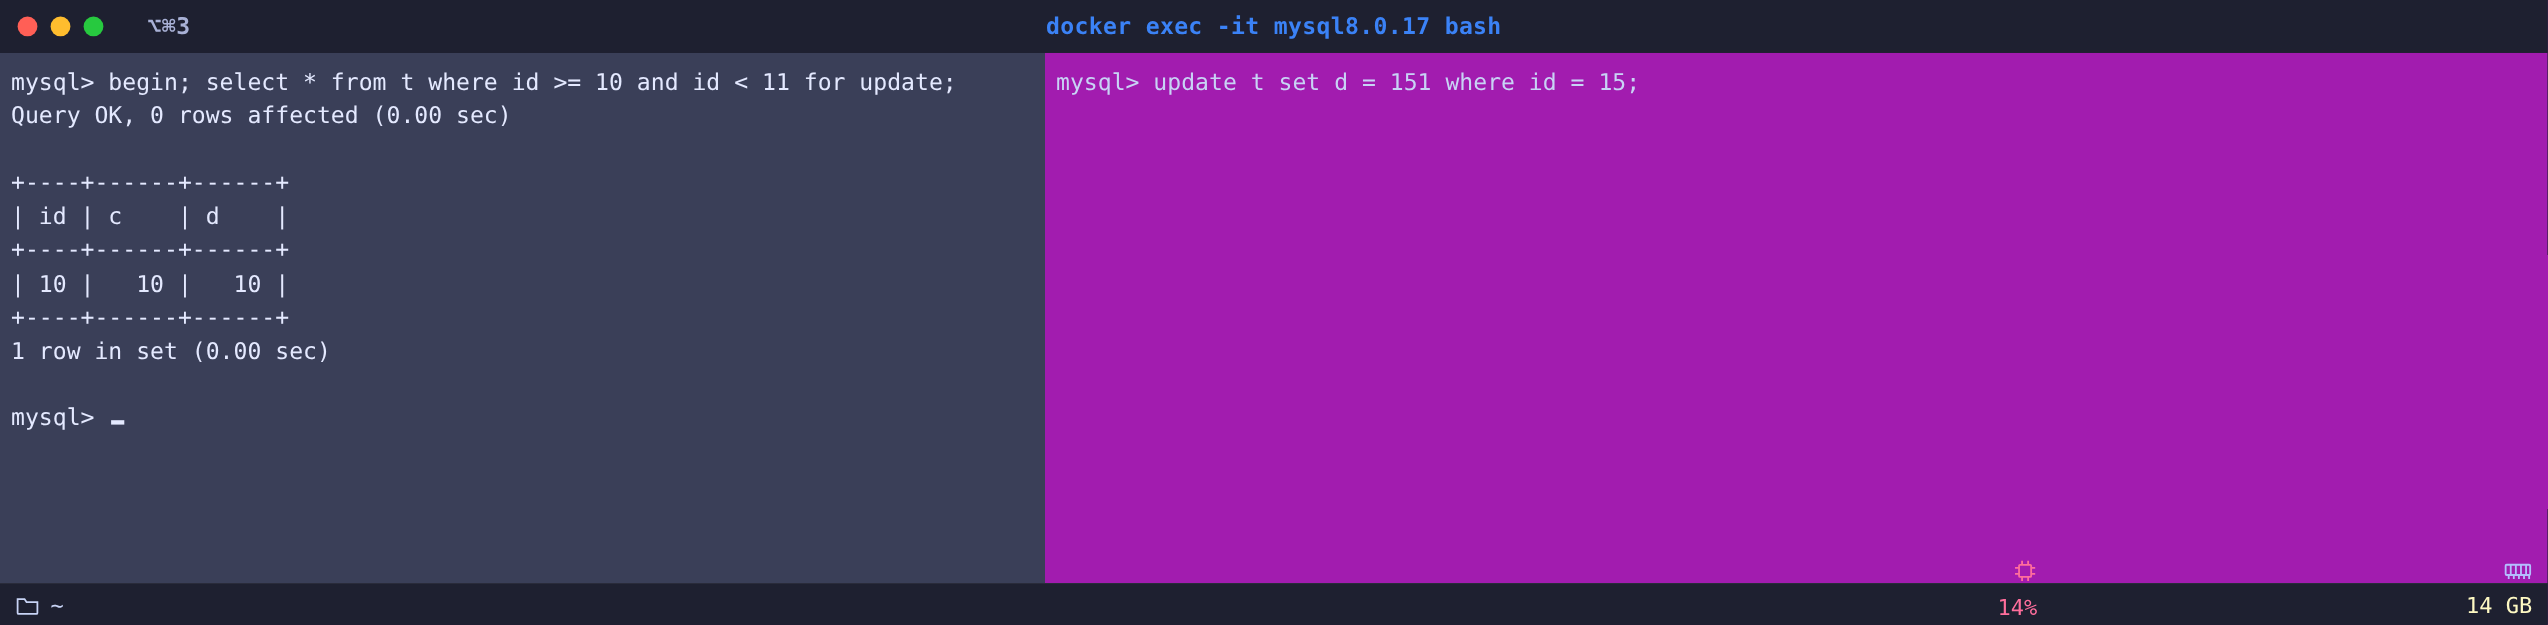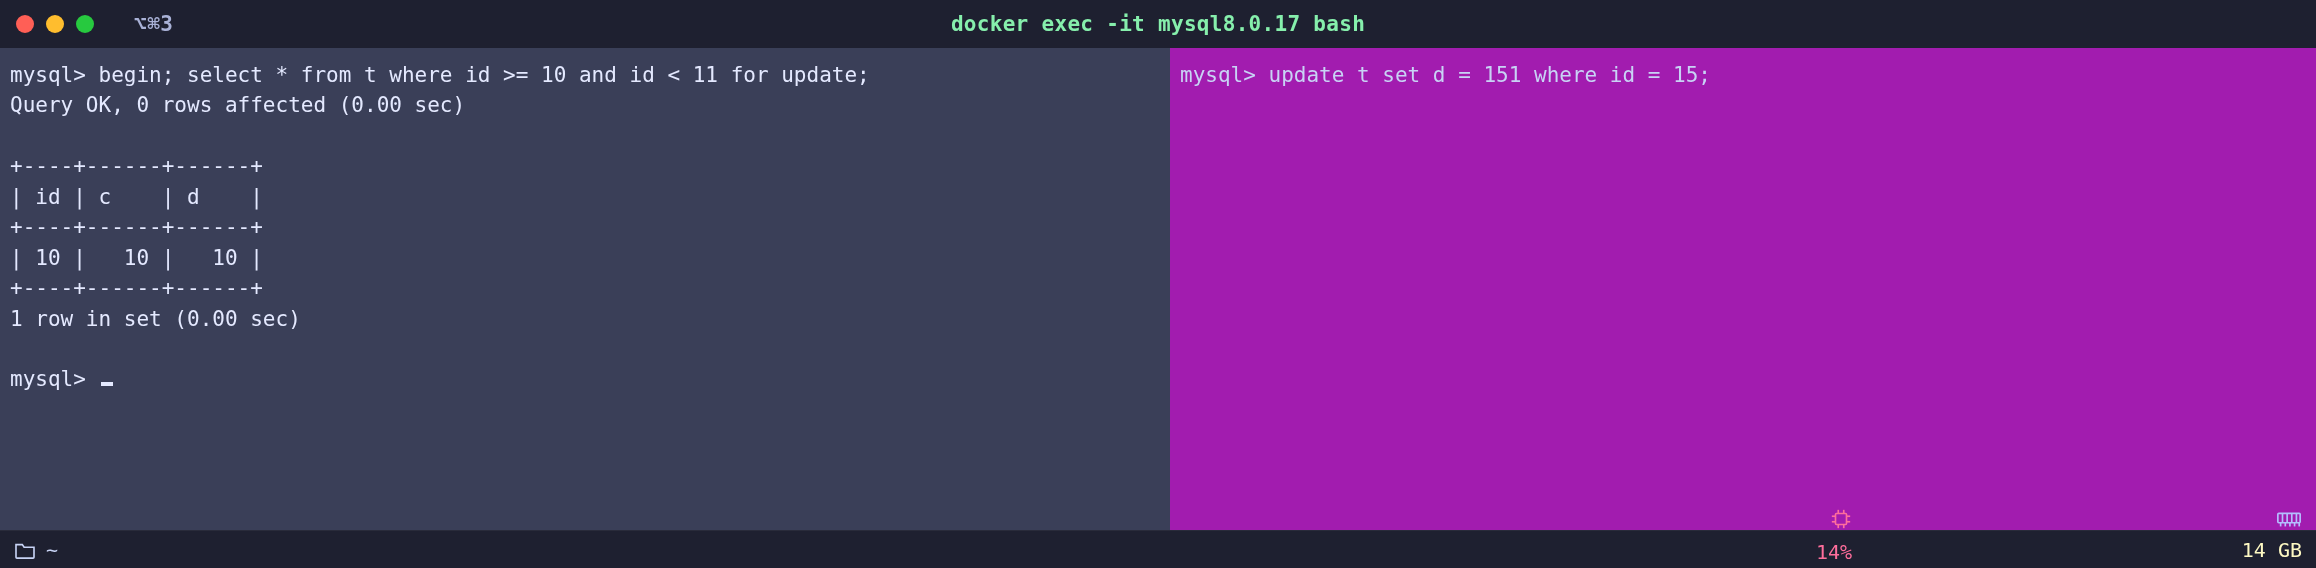--- a/index.html
+++ b/index.html
@@ -36,35 +36,35 @@
   .tab-label {
     margin-left: 40px;
     color: #a9b1d6;
     font-weight: 600;
     letter-spacing: 0.5px;
   }
   .window-title {
     position: absolute;
     left: 50%;
     transform: translateX(-50%);
-    color: #86efac;
+    color: #3b82f6;
     font-weight: 700;
     letter-spacing: 0.3px;
   }
   .panes {
     display: flex;
     height: 482px;
   }
   .pane {
     padding: 12px 10px 0 10px;
     white-space: pre;
     line-height: 1.45;
   }
   .left-pane {
-    width: 1170px;
+    width: 950px;
     background: #3a3f58;
     color: #e4e9ff;
   }
   .right-pane {
     flex: 1;
     background: #a21caf;
     color: #c8d3f5;
   }
   .prompt { color: #e4e9ff; }
   .cursor {

